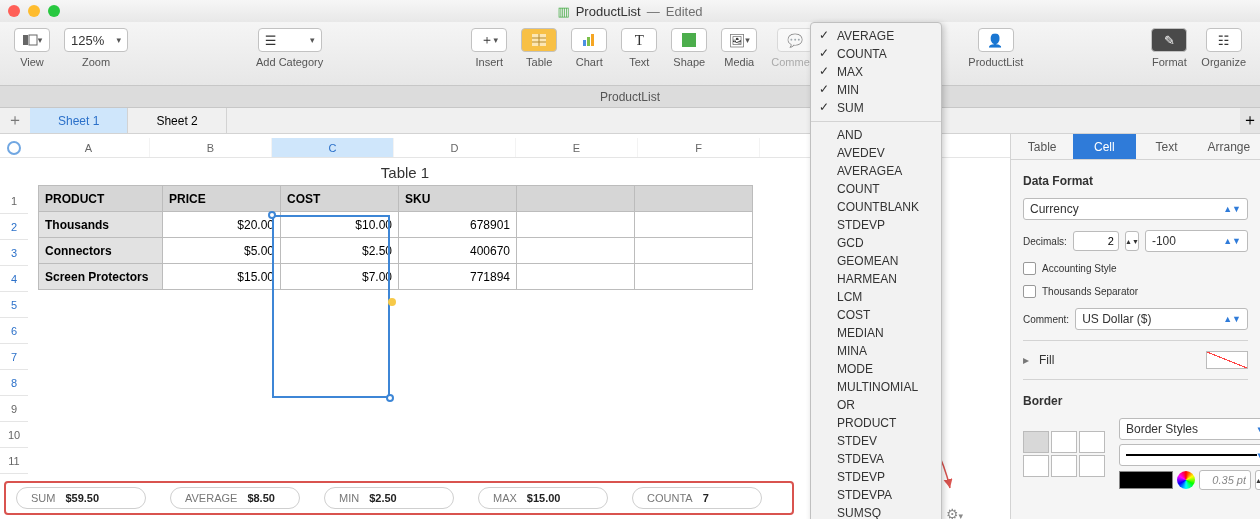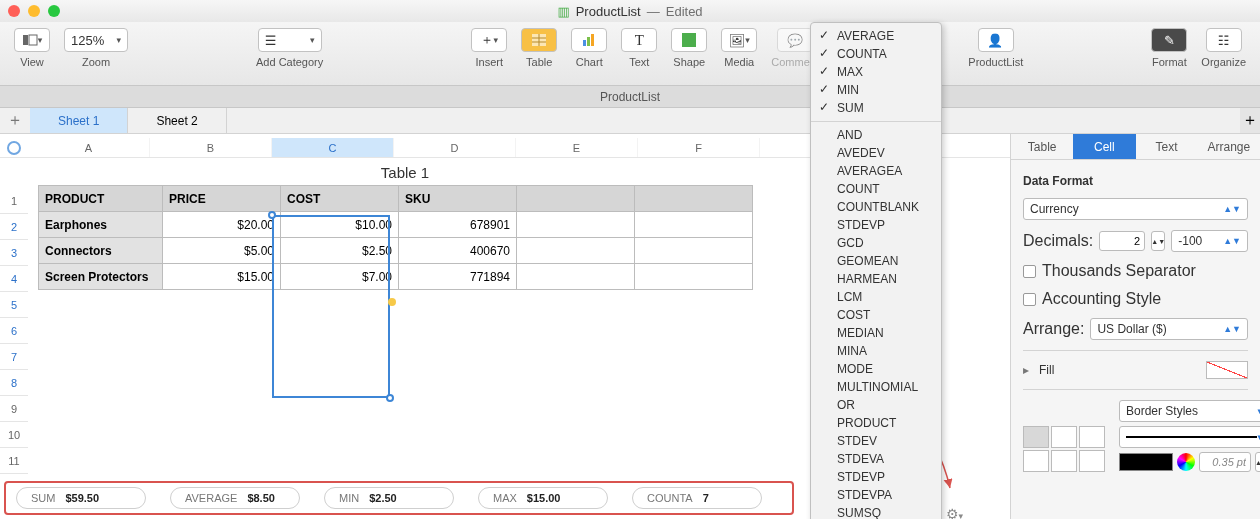--- a/index.html
+++ b/index.html
@@ -79,21 +79,21 @@
     .stat-pill .label { color:#777; }
     .stat-pill .val { font-weight:bold; color:#222;}
 
     
     .insp-tabs { display:flex; height:26px; border-bottom:1px solid #d3d3d3;}
     .insp-tab { flex:1; text-align:center; font-size:12px; line-height:26px; color:#555;}
     .insp-tab.active { background:#2f7bd9; color:#fff;}
     .insp-body { padding:10px 12px; font-size:12px; color:#333; display:flex; flex-direction:column; gap:10px;}
     .insp-select { width:100%; height:22px; background:#fff; border:1px solid #bbb; border-radius:3px; padding:0 6px; display:flex; align-items:center; justify-content:space-between;}
     .insp-row { display:flex; align-items:center; gap:6px;}
-    .insp-row label { font-size:16px;}
+    .insp-row label { font-size:10px;}
     .num-input { width:46px; height:20px; border:1px solid #bbb; border-radius:3px; text-align:right; padding:0 4px; font-size:11px;}
     .stepper { width:14px; height:20px; border:1px solid #bbb; border-radius:3px; display:flex; flex-direction:column; font-size:7px; align-items:center; justify-content:center; background:#fff;}
     .chk-box { width:13px; height:13px; border:1px solid #999; border-radius:2px; background:#fff;}
     .section-hdr { font-weight:bold; font-size:12px; color:#333; margin-top:4px;}
     .divider { height:1px; background:#d3d3d3;}
     .disclosure { color:#777; margin-right:4px;}
     .fill-swatch { width:42px; height:18px; border:1px solid #bbb; background:linear-gradient(to top right, #fff 48%, #f44 48%, #f44 52%, #fff 52%);}
     .border-grid { display:grid; grid-template-columns:repeat(3,26px); grid-template-rows:repeat(2,22px); gap:2px;}
     .border-cell { border:1px solid #bbb; background:#fff;}
     .border-cell.sel { background:#d8d8d8;}
@@ -308,21 +308,21 @@
           <tbody>
               <tr>
             <th class="col-prod">PRODUCT</th>
             <th style="width:118px">PRICE</th>
             <th style="width:118px">COST</th>
             <th style="width:118px">SKU</th>
             <th style="width:118px"></th>
             <th style="width:118px"></th>
           </tr>
           <tr>
-                <td class="col-prod">Earphones</td>
+                <td class="col-prod">Thousands</td>
                 <td class="col-price">$20.00</td>
                 <td class="col-cost">$10.00</td>
                 <td class="col-sku">678901</td>
                 <td class="col-blank"></td>
                 <td class="col-blank"></td>
               </tr>
           <tr>
                 <td class="col-prod">Connectors</td>
                 <td class="col-price">$5.00</td>
                 <td class="col-cost">$2.50</td>
@@ -389,41 +389,42 @@
         <label>Decimals:</label>
         <input class="num-input" value="2" style="">
         <div class="stepper">▲▼</div>
         <div class="insp-select" style="flex:1">
             <span>-100</span>
             <span class="bluechev">▲▼</span>
           </div>
       </div>
       <div class="insp-row">
           <div class="chk-box"></div>
-          <label>Thousands Separator</label>
+          <label>Accounting Style</label>
         </div>
       <div class="insp-row">
           <div class="chk-box"></div>
-          <label>Accounting Style</label>
+          <label>Thousands Separator</label>
         </div>
       <div class="insp-row">
-        <label>Arrange:</label>
+        <label>Comment:</label>
         <div class="insp-select" style="flex:1">
             <span>US Dollar ($)</span>
             <span class="bluechev">▲▼</span>
           </div>
       </div>
       <div class="divider"></div>
       <div class="insp-row">
         <span class="disclosure">▸</span>
         <span style="flex:1">Fill</span>
         <div class="fill-swatch"></div>
       </div>
       <div class="divider"></div>
-      <div class="insp-row" style="align-items:flex-end">
+      <div class="section-hdr">Border</div>
+      <div class="insp-row" style="align-items:center">
         <div class="border-grid">
           <div class="border-cell sel"></div>
           <div class="border-cell"></div>
           <div class="border-cell"></div>
           <div class="border-cell"></div>
           <div class="border-cell"></div>
           <div class="border-cell"></div>
         </div>
         <div class="border-controls">
           <div class="insp-select">

